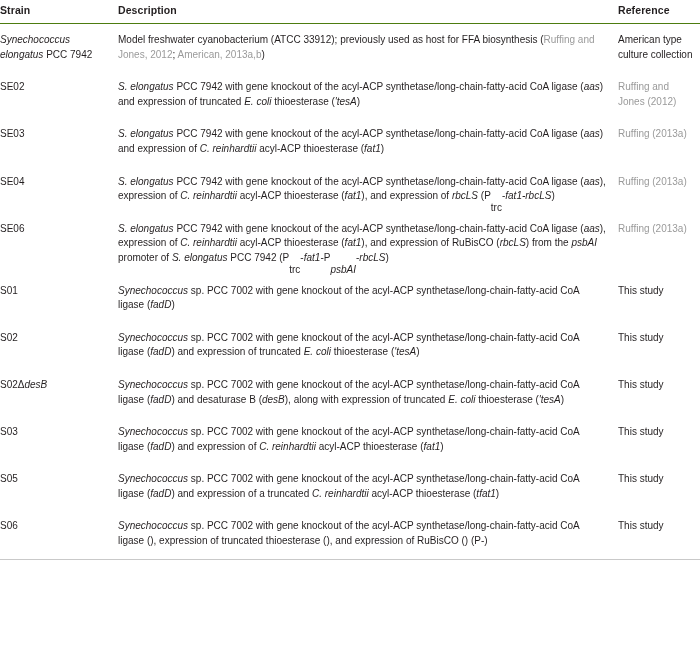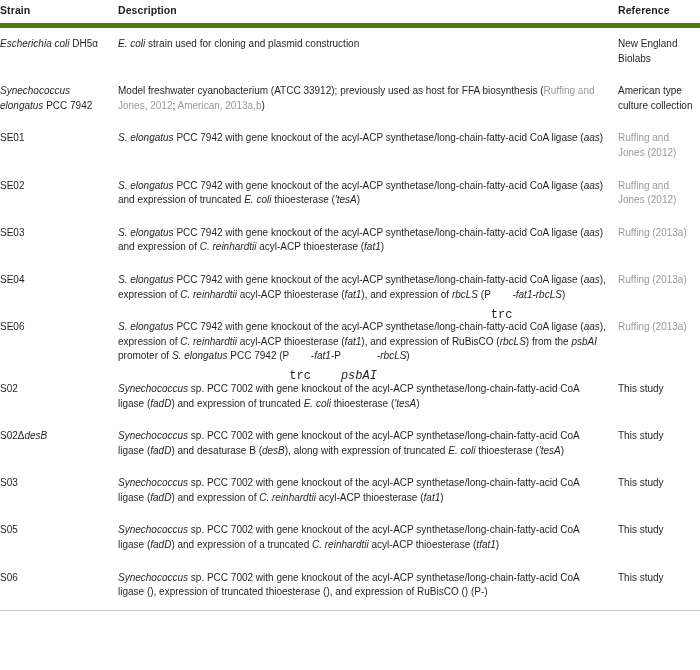--- a/index.html
+++ b/index.html
@@ -35,21 +35,21 @@
   thead th {
     text-align: left;
     vertical-align: bottom;
     font-size: 10.5px;
     font-weight: bold;
     color: #231f20;
     padding: 4px 8px 7px 0;
     letter-spacing: 0.1px;
   }
   thead tr {
-    border-bottom: 5px solid #4d7c0f;
+    border-bottom: 1px solid #4d7c0f;
   }
 
   tbody td {
     vertical-align: top;
     font-size: 10px;
     line-height: 14.6px;
     padding: 9px 8px 9px 0;
     color: #231f20;
   }
   tbody tr:last-child td {
@@ -66,26 +66,25 @@
   .it { font-style: italic; }
 
   .cite {
     color: #9a9a9a;
   }
   .ref-cite {
     color: #9a9a9a;
   }
 
   sub {
-    font-size: 12px;
+    font-size: 10px;
     vertical-align: baseline;
     position: relative;
-    top: 20px;
+    top: 12px;
     font-style: italic;
-    font-family: Liberation Mono, monospace;
   }
   sub.roman {
     font-style: normal;
   }
 </style>
 </head>
 <body>
 
 <div class="table-wrap">
   <table class="strain-table">
@@ -96,53 +95,48 @@
     </colgroup>
     <thead>
       <tr>
         <th>Strain</th>
         <th>Description</th>
         <th>Reference</th>
       </tr>
     </thead>
     <tbody id="table-body">
         <tr>
-          <td class="cell-strain"><span class="it">Escherichia coli</span> DH5α</td>
-          <td class="cell-desc"><span class="it">E. coli</span> strain used for cloning and plasmid construction</td>
-          <td class="cell-ref"><span>New England Biolabs</span></td>
-        </tr>
-        <tr>
           <td class="cell-strain"><span class="it">Synechococcus elongatus</span> PCC 7942</td>
           <td class="cell-desc">Model freshwater cyanobacterium (ATCC 33912); previously used as host for FFA biosynthesis (<span class="cite">Ruffing and Jones, 2012</span>; <span class="cite">American, 2013a,b</span>)</td>
           <td class="cell-ref"><span>American type culture collection</span></td>
-        </tr>
-        <tr>
-          <td class="cell-strain">SE01</td>
-          <td class="cell-desc"><span class="it">S. elongatus</span> PCC 7942 with gene knockout of the acyl-ACP synthetase/long-chain-fatty-acid CoA ligase (<span class="it">aas</span>)</td>
-          <td class="cell-ref"><span class="ref-cite">Ruffing and Jones (2012)</span></td>
         </tr>
         <tr>
           <td class="cell-strain">SE02</td>
           <td class="cell-desc"><span class="it">S. elongatus</span> PCC 7942 with gene knockout of the acyl-ACP synthetase/long-chain-fatty-acid CoA ligase (<span class="it">aas</span>) and expression of truncated <span class="it">E. coli</span> thioesterase (<span class="it">'tesA</span>)</td>
           <td class="cell-ref"><span class="ref-cite">Ruffing and Jones (2012)</span></td>
         </tr>
         <tr>
           <td class="cell-strain">SE03</td>
           <td class="cell-desc"><span class="it">S. elongatus</span> PCC 7942 with gene knockout of the acyl-ACP synthetase/long-chain-fatty-acid CoA ligase (<span class="it">aas</span>) and expression of <span class="it">C. reinhardtii</span> acyl-ACP thioesterase (<span class="it">fat1</span>)</td>
           <td class="cell-ref"><span class="ref-cite">Ruffing (2013a)</span></td>
         </tr>
         <tr>
           <td class="cell-strain">SE04</td>
           <td class="cell-desc"><span class="it">S. elongatus</span> PCC 7942 with gene knockout of the acyl-ACP synthetase/long-chain-fatty-acid CoA ligase (<span class="it">aas</span>), expression of <span class="it">C. reinhardtii</span> acyl-ACP thioesterase (<span class="it">fat1</span>), and expression of <span class="it">rbcLS</span> (P<sub class="roman">trc</sub>-<span class="it">fat1-rbcLS</span>)</td>
           <td class="cell-ref"><span class="ref-cite">Ruffing (2013a)</span></td>
         </tr>
         <tr>
           <td class="cell-strain">SE06</td>
           <td class="cell-desc"><span class="it">S. elongatus</span> PCC 7942 with gene knockout of the acyl-ACP synthetase/long-chain-fatty-acid CoA ligase (<span class="it">aas</span>), expression of <span class="it">C. reinhardtii</span> acyl-ACP thioesterase (<span class="it">fat1</span>), and expression of RuBisCO (<span class="it">rbcLS</span>) from the <span class="it">psbAI</span> promoter of <span class="it">S. elongatus</span> PCC 7942 (P<sub class="roman">trc</sub>-<span class="it">fat1</span>-P<sub>psbAI</sub>-<span class="it">rbcLS</span>)</td>
           <td class="cell-ref"><span class="ref-cite">Ruffing (2013a)</span></td>
+        </tr>
+        <tr>
+          <td class="cell-strain">S01</td>
+          <td class="cell-desc"><span class="it">Synechococcus</span> sp. PCC 7002 with gene knockout of the acyl-ACP synthetase/long-chain-fatty-acid CoA ligase (<span class="it">fadD</span>)</td>
+          <td class="cell-ref"><span>This study</span></td>
         </tr>
         <tr>
           <td class="cell-strain">S02</td>
           <td class="cell-desc"><span class="it">Synechococcus</span> sp. PCC 7002 with gene knockout of the acyl-ACP synthetase/long-chain-fatty-acid CoA ligase (<span class="it">fadD</span>) and expression of truncated <span class="it">E. coli</span> thioesterase (<span class="it">'tesA</span>)</td>
           <td class="cell-ref"><span>This study</span></td>
         </tr>
         <tr>
           <td class="cell-strain">S02Δ<span class="it">desB</span></td>
           <td class="cell-desc"><span class="it">Synechococcus</span> sp. PCC 7002 with gene knockout of the acyl-ACP synthetase/long-chain-fatty-acid CoA ligase (<span class="it">fadD</span>) and desaturase B (<span class="it">desB</span>), along with expression of truncated <span class="it">E. coli</span> thioesterase (<span class="it">'tesA</span>)</td>
           <td class="cell-ref"><span>This study</span></td>

